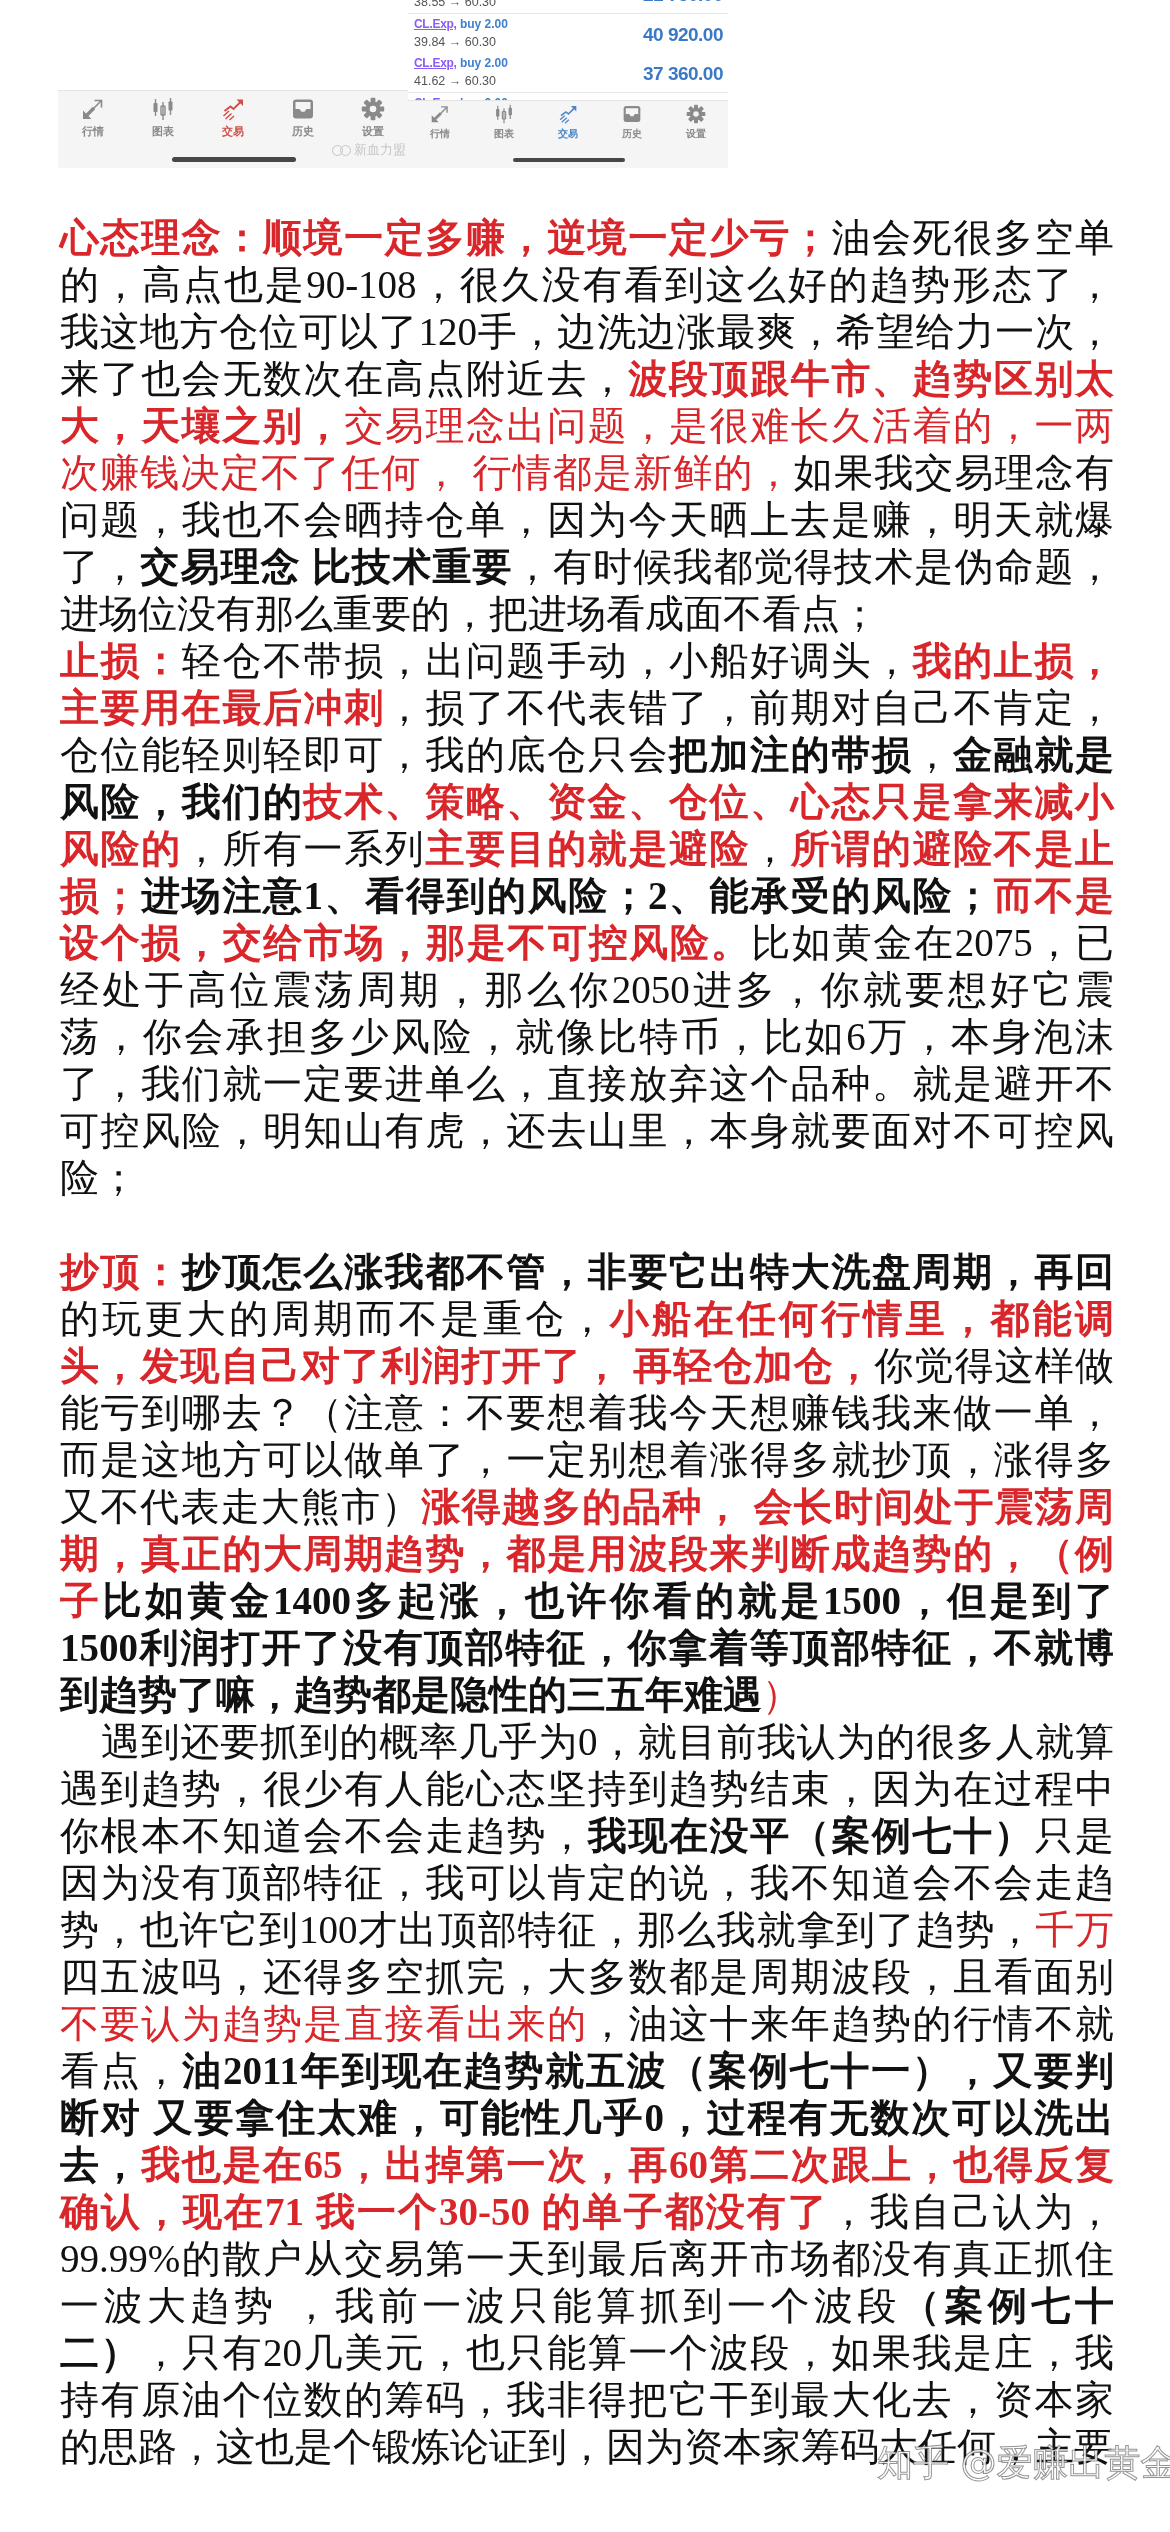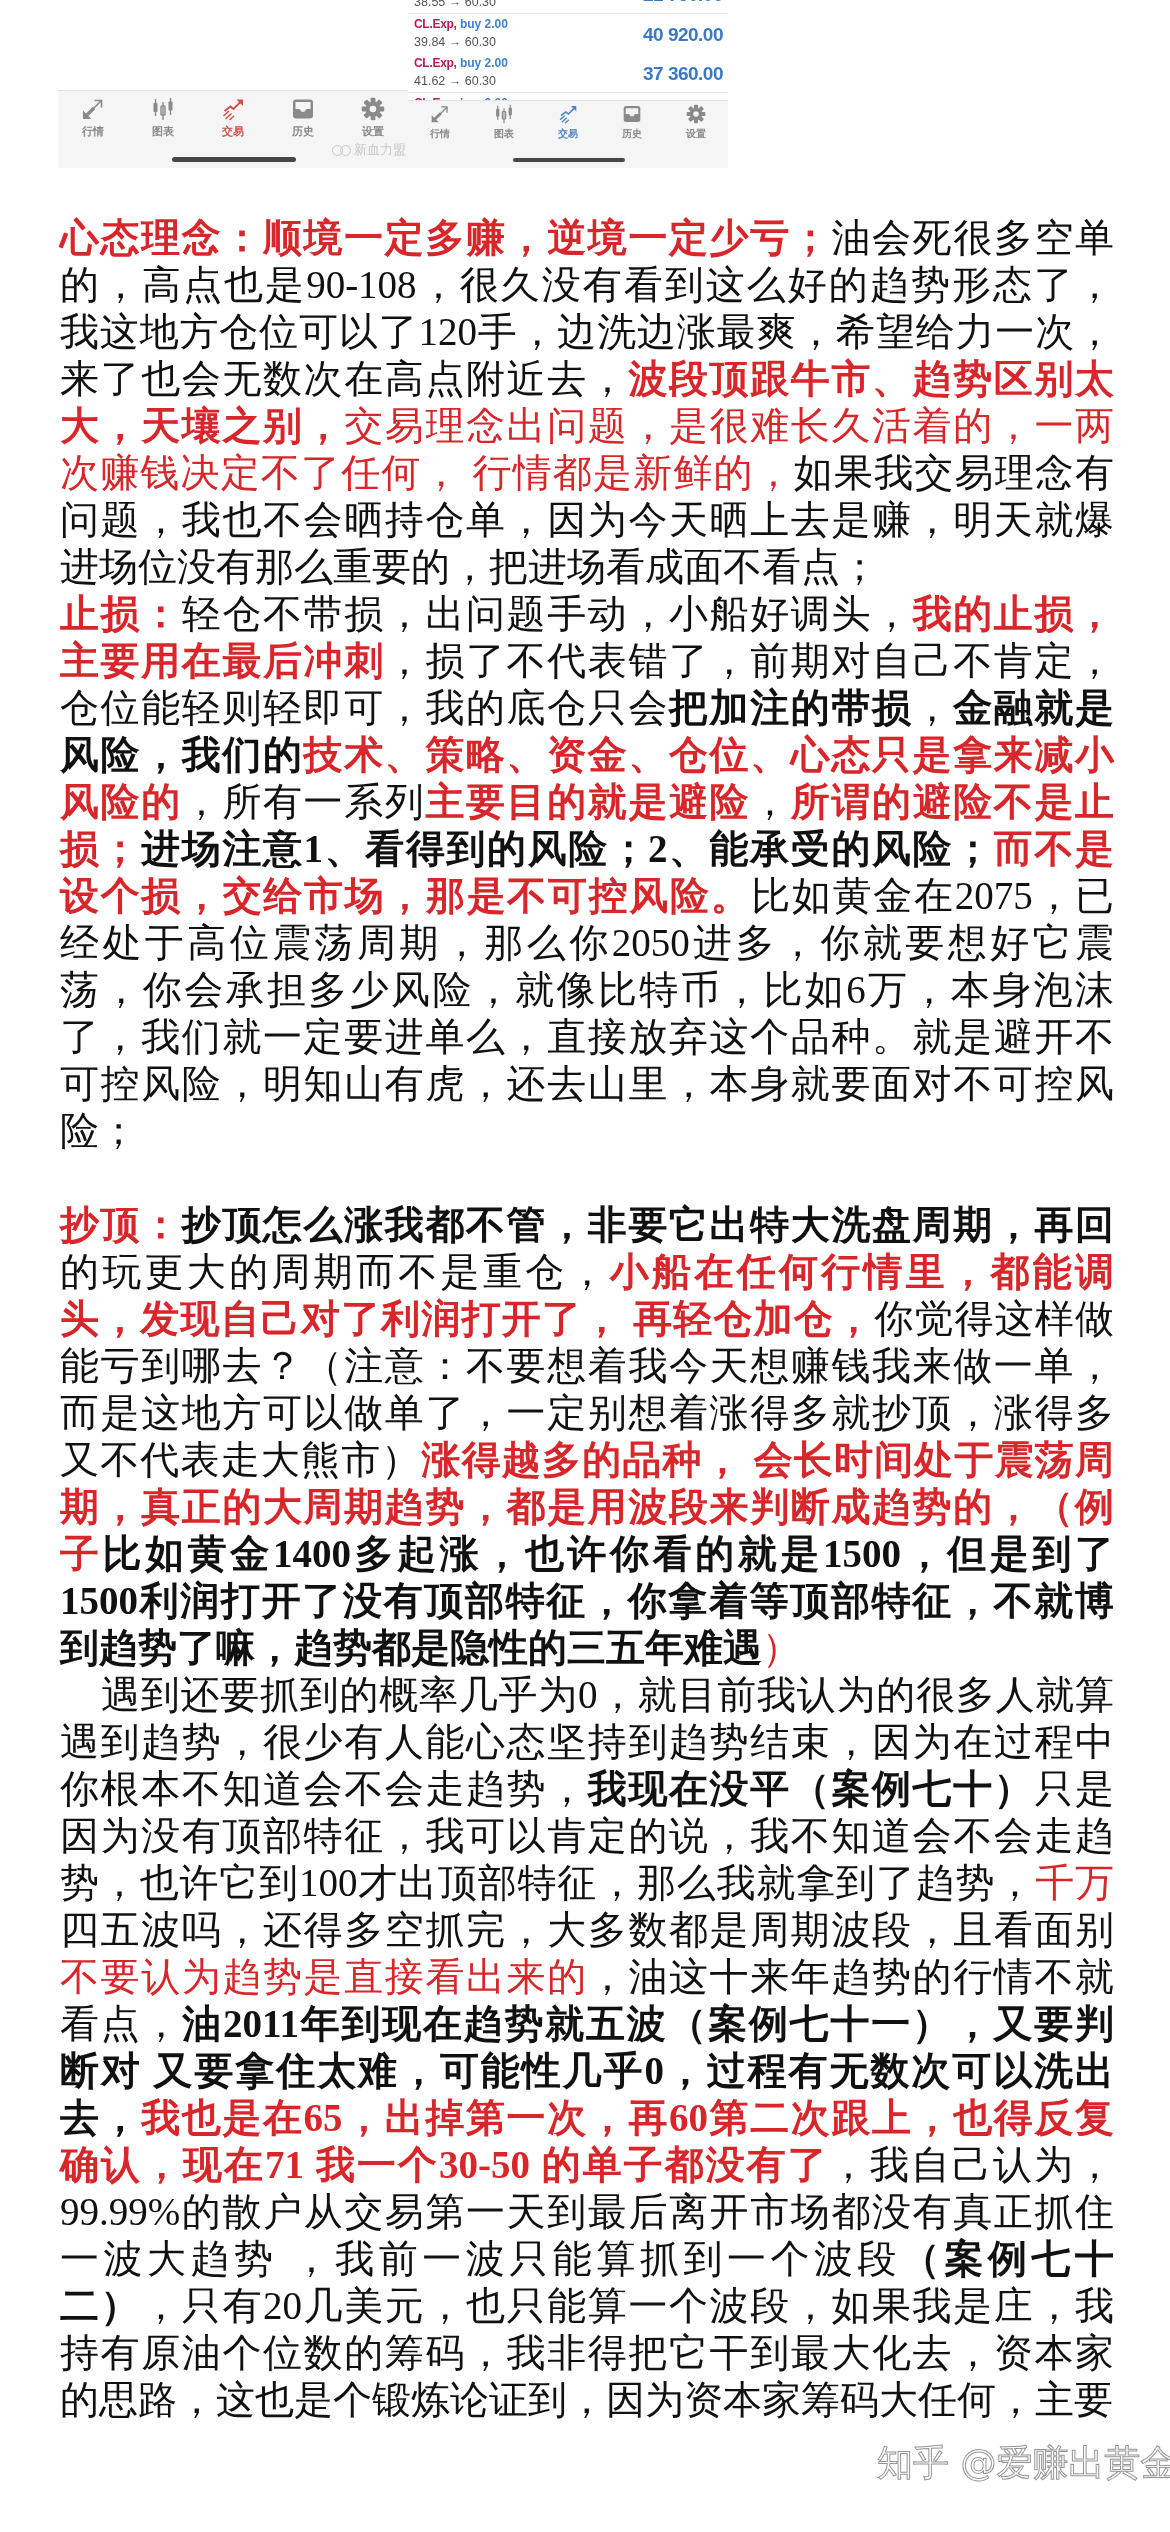--- a/index.html
+++ b/index.html
@@ -8,21 +8,21 @@
     background:#ffffff;
     font-family:"Liberation Sans", sans-serif;
   }
   
   .shot { position:absolute; left:58px; top:0; width:672px; height:168px; overflow:hidden; cursor:pointer; }
   .panel-left { position:absolute; left:0; top:0; width:350px; height:168px; background:#fff; }
   .panel-right { position:absolute; left:350px; top:0; width:320px; height:168px; background:#fff; overflow:hidden; }
   .positions { position:absolute; left:0; top:0; width:320px; height:100px; overflow:hidden; }
   .row { position:absolute; left:0; width:320px; height:39px; border-bottom:1px solid #e8e8e8; background:#fff; }
   .row .sym { position:absolute; left:6px; top:3px; font-size:12px; line-height:14px; white-space:nowrap; }
-  .row .s-name { font-weight:700; color:#be185d; letter-spacing:-0.3px; }
+  .row .s-name { font-weight:700; color:#8b5cf6; letter-spacing:-0.3px;text-decoration:underline; }
   .row .s-side { color:var(--buy); font-weight:600; }
   .row .px { position:absolute; left:6px; top:21px; font-size:12.5px; line-height:14px; color:#555; white-space:nowrap; }
   .row .pl { position:absolute; right:5px; top:9px; font-size:19px; line-height:24px; color:var(--profit); font-weight:600; letter-spacing:-0.5px; white-space:nowrap; }
 
   .tabbar { position:absolute; left:0; display:flex; background:var(--tabbar-bg); border-top:1px solid #e4e4e4; box-sizing:border-box; }
   .tabbar-left { top:90px; width:350px; height:78px; }
   .tabbar-right { top:100px; width:320px; height:68px; }
   .tab { flex:1; position:relative; color:var(--tab-inactive); }
   .tab .ico { position:absolute; left:50%; }
   .tabbar-left .ico { top:6px; width:24px; height:24px; margin-left:-12px; }
@@ -209,20 +209,21 @@
 
 <div id="article" class="article">
     <div class="para">
       <div class="line"><span class="seg red-bold">心态理念：顺境一定多赚，逆境一定少亏；</span><span class="seg plain">油会死很多空单</span></div>
       <div class="line"><span class="seg plain">的，高点也是90-108，很久没有看到这么好的趋势形态了，</span></div>
       <div class="line"><span class="seg plain">我这地方仓位可以了120手，边洗边涨最爽，希望给力一次，</span></div>
       <div class="line"><span class="seg plain">来了也会无数次在高点附近去，</span><span class="seg red-bold">波段顶跟牛市、趋势区别太</span></div>
       <div class="line"><span class="seg red-bold">大，天壤之别，</span><span class="seg red">交易理念出问题，是很难长久活着的，一两</span></div>
       <div class="line"><span class="seg red">次赚钱决定不了任何， 行情都是新鲜的，</span><span class="seg plain">如果我交易理念有</span></div>
       <div class="line"><span class="seg plain">问题，我也不会晒持仓单，因为今天晒上去是赚，明天就爆</span></div>
+      <div class="line"><span class="seg plain">了，</span><span class="seg bold">交易理念 比技术重要</span><span class="seg plain">，有时候我都觉得技术是伪命题，</span></div>
       <div class="line last"><span class="seg plain">进场位没有那么重要的，把进场看成面不看点；</span></div>
     </div>
     <div class="para">
       <div class="line"><span class="seg red-bold">止损：</span><span class="seg plain">轻仓不带损，出问题手动，小船好调头，</span><span class="seg red-bold">我的止损，</span></div>
       <div class="line"><span class="seg red-bold">主要用在最后冲刺</span><span class="seg plain">，损了不代表错了，前期对自己不肯定，</span></div>
       <div class="line"><span class="seg plain">仓位能轻则轻即可，我的底仓只会</span><span class="seg bold">把加注的带损</span><span class="seg plain">，</span><span class="seg bold">金融就是</span></div>
       <div class="line"><span class="seg bold">风险，我们的</span><span class="seg red-bold">技术、策略、资金、仓位、心态只是拿来减小</span></div>
       <div class="line"><span class="seg red-bold">风险的</span><span class="seg plain">，所有一系列</span><span class="seg red-bold">主要目的就是避险</span><span class="seg plain">，</span><span class="seg red-bold">所谓的避险不是止</span></div>
       <div class="line"><span class="seg red-bold">损；</span><span class="seg bold">进场注意1、看得到的风险；2、能承受的风险；</span><span class="seg red-bold">而不是</span></div>
       <div class="line"><span class="seg red-bold">设个损，交给市场，那是不可控风险。</span><span class="seg plain">比如黄金在2075，已</span></div>

